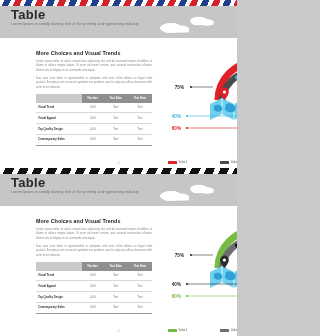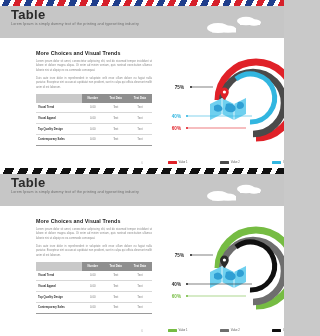--- a/index.html
+++ b/index.html
@@ -1,18 +1,18 @@
 <!DOCTYPE html>
 <html><head>
 <meta charset="utf-8">
 <style>
   html,body{margin:0;padding:0;background:#c9c9c9;}
   body{width:300px;height:336px;overflow:hidden;font-family:"Liberation Sans",sans-serif;}
 
-  .slide{position:relative;width:284px;height:168px;background:#ffffff;overflow:hidden;}
+  .slide{position:relative;width:237px;height:168px;background:#ffffff;overflow:hidden;}
 
   
   .hdr{position:relative;height:38px;background:#c6c6c6;overflow:hidden;}
   .stripes{position:absolute;top:0;left:0;right:0;height:6px;}
   .stripes.airmail{
     background:repeating-linear-gradient(115deg,
       #ffffff 0px,#ffffff 4px,
       #1f3e8c 4px,#1f3e8c 10px,
       #ffffff 10px,#ffffff 14px,
       #d6202a 14px,#d6202a 20px);

